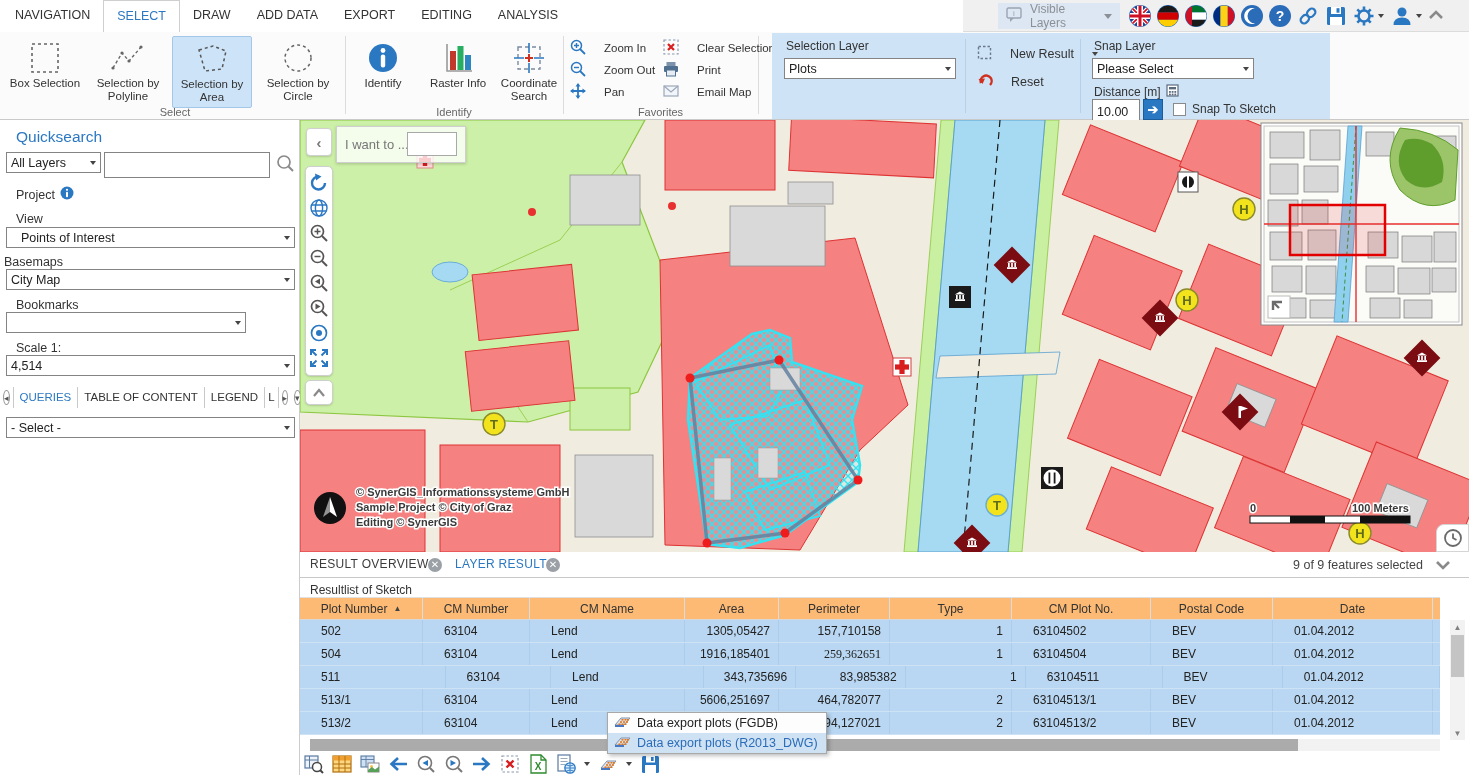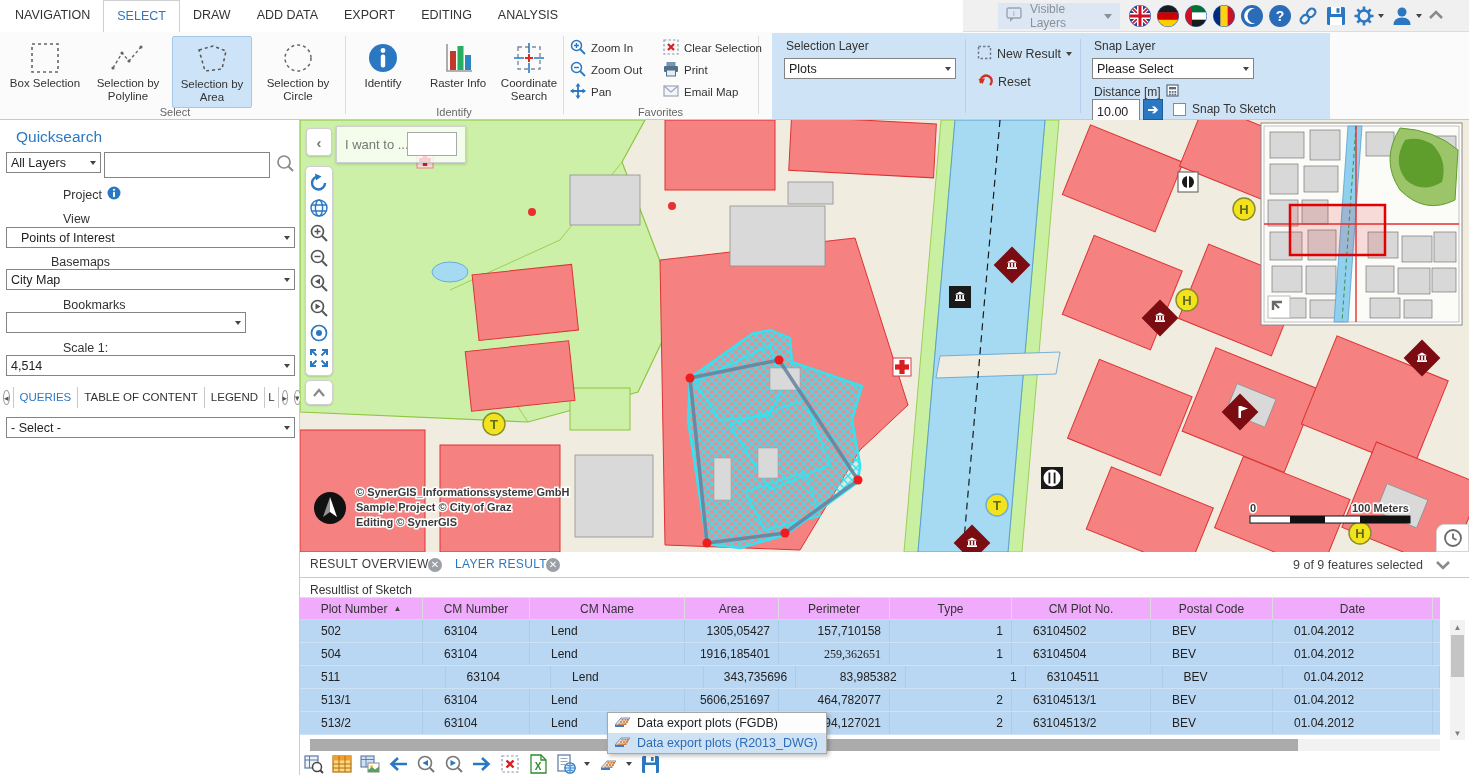--- a/index.html
+++ b/index.html
@@ -17,34 +17,34 @@
   .vl-btn{position:absolute;left:998px;top:3px;width:122px;height:26px;background:#dde7f3;display:flex;align-items:center;gap:6px;padding:0 8px;color:#8b9096;font-size:12px;}
   .caret-dn{width:0;height:0;border-left:4px solid transparent;border-right:4px solid transparent;border-top:5px solid #666;display:inline-block;}
   .caret-sm{width:0;height:0;border-left:3.5px solid transparent;border-right:3.5px solid transparent;border-top:4px solid #444;display:inline-block;}
   
   .ribbon{position:absolute;left:0;top:32px;width:1469px;height:88px;background:#fbfbfb;border-bottom:1px solid #c9c9c9;}
   .rsep{position:absolute;top:4px;height:78px;width:1px;background:#dcdcdc;}
   .rbtn{position:absolute;top:4px;height:72px;display:flex;flex-direction:column;align-items:center;justify-content:flex-start;text-align:center;font-size:11.5px;line-height:13px;color:#333;border-radius:2px;padding-top:3px;cursor:default;}
   .rbtn .ric{height:38px;display:flex;align-items:center;justify-content:center;}
   .rbtn.active{background:#cde4f8;border:1px solid #a6c8e8;}
   .glabel{position:absolute;top:74px;font-size:11px;color:#666;text-align:center;}
-  .smallrow{position:absolute;height:18px;display:flex;align-items:center;gap:5px;font-size:11.5px;color:#333;white-space:nowrap;}
+  .smallrow{position:absolute;height:18px;display:flex;align-items:center;gap:18px;font-size:11.5px;color:#333;white-space:nowrap;}
   .bluepanel{position:absolute;left:772px;top:1px;width:558px;height:86px;background:#cee3f6;}
   .bp-sep{position:absolute;top:6px;height:74px;width:1px;background:#b5d0ea;}
   .bp-label{position:absolute;font-size:12px;color:#333;white-space:nowrap;}
   .dd{background:#fff;border:1px solid #848484;display:flex;align-items:center;font-size:12.5px;color:#222;padding:0 4px;position:absolute;height:21px;}
   .dd .ddval{flex:1;overflow:hidden;white-space:nowrap;}
   .dd .ddc{margin-left:4px;}
   .tinput{background:#fff;border:1px solid #848484;font-size:12.5px;color:#222;padding:12px 4px;position:absolute;height:21px;display:flex;align-items:center;}
   .chk{position:absolute;width:13px;height:13px;background:#fff;border:1px solid #8a8a8a;}
   .gobtn{position:absolute;width:20px;height:21px;background:#2b78c2;color:#fff;display:flex;align-items:center;justify-content:center;font-weight:bold;font-size:13px;border:1px solid #1d5c9a;}
   
   .sidebar{position:absolute;left:0;top:120px;width:300px;height:655px;background:#fff;border-right:1px solid #ccc;}
   .sb-title{position:absolute;left:16px;top:8px;font-size:15.5px;color:#2b78c2;}
-  .sb-label{position:absolute;font-size:12.5px;color:#333;white-space:nowrap;margin-left:47px;}
+  .sb-label{position:absolute;font-size:12.5px;color:#333;white-space:nowrap;}
   .sb-tabs{position:absolute;left:0;top:266px;width:300px;height:23px;display:flex;align-items:center;font-size:11.5px;color:#333;}
   .sb-tab{padding:0 6px;border-right:1px solid #c9c9c9;line-height:21px;white-space:nowrap;}
   .sb-tab.first{border-left:1px solid #c9c9c9;}
   .sb-tab.active{color:#2b78c2;}
   .roundbtn{width:15px;height:15px;border-radius:50%;border:1px solid #9a9a9a;color:#555;font-size:9px;display:inline-flex;align-items:center;justify-content:center;margin:0 3px;background:#fff;}
   
   .map-wrap{position:absolute;left:300px;top:120px;width:1169px;height:432px;overflow:hidden;background:#f0ecdf;}
   .collapse-btn{position:absolute;left:6px;top:8px;width:26px;height:28px;background:#fff;border:1px solid #d0d0d0;border-radius:4px;display:flex;align-items:center;justify-content:center;color:#7a7a7a;font-size:15px;font-weight:bold;box-shadow:0 1px 2px rgba(0,0,0,.15);}
   .map-toolbar{position:absolute;left:5px;top:46px;width:28px;height:210px;background:#fff;border:1px solid #cfcfcf;border-radius:5px;box-shadow:0 1px 2px rgba(0,0,0,.15);display:flex;flex-direction:column;align-items:center;padding-top:3px;}
   .mt-icon{width:24px;height:25px;display:flex;align-items:center;justify-content:center;}
@@ -56,21 +56,21 @@
   
   .results{position:absolute;left:300px;top:552px;width:1169px;height:223px;background:#fff;}
   .res-tabs{position:absolute;left:0;top:0;width:1169px;height:26px;border-bottom:1px solid #c9c9c9;}
   .res-tab{position:absolute;top:5px;font-size:12px;letter-spacing:.3px;color:#3c3c3c;}
   .res-tab.active{color:#2b78c2;}
   .closec{position:absolute;top:6px;width:14px;height:14px;border-radius:50%;background:#9aa0a6;color:#fff;font-size:10px;line-height:14px;text-align:center;}
   .res-status{position:absolute;top:6px;right:46px;font-size:12.5px;color:#444;}
   .res-subtitle{position:absolute;left:10px;top:31px;font-size:12px;color:#333;}
   .res-table{position:absolute;left:0;top:45px;width:1140px;}
   .trow{display:flex;height:23px;}
-  .trow.hdr{background:#f0abfc;border-top:1px solid #e0e0e0;border-bottom:1px solid #d8d8d8;}
+  .trow.hdr{background:#fdba74;border-top:1px solid #e0e0e0;border-bottom:1px solid #d8d8d8;}
   .trow.sel{background:#b9d7f2;border-bottom:1px solid #cde2f5;}
   .tcell{padding:0 8px;font-size:12px;display:flex;align-items:center;overflow:hidden;white-space:nowrap;}
   .trow.hdr .tcell{justify-content:center;color:#333;border-right:1px solid #dcdcdc;}
   .trow.sel .tcell{color:#222;border-right:1px solid rgba(160,195,230,.55);padding-left:21px;}
   .tcell.r{justify-content:flex-end;}
   .sortarr{font-size:8px;margin-left:6px;color:#444;}
   .vscroll{position:absolute;left:1150px;top:68px;width:15px;height:120px;background:#f2f2f2;}
   .vs-btn{width:15px;height:14px;display:flex;align-items:center;justify-content:center;color:#808080;font-size:8px;}
   .vs-thumb{position:absolute;left:1px;top:15px;width:13px;height:42px;background:#c4c4c4;}
   .hscroll{position:absolute;left:10px;top:187px;width:1130px;height:12px;background:#f2f2f2;}

